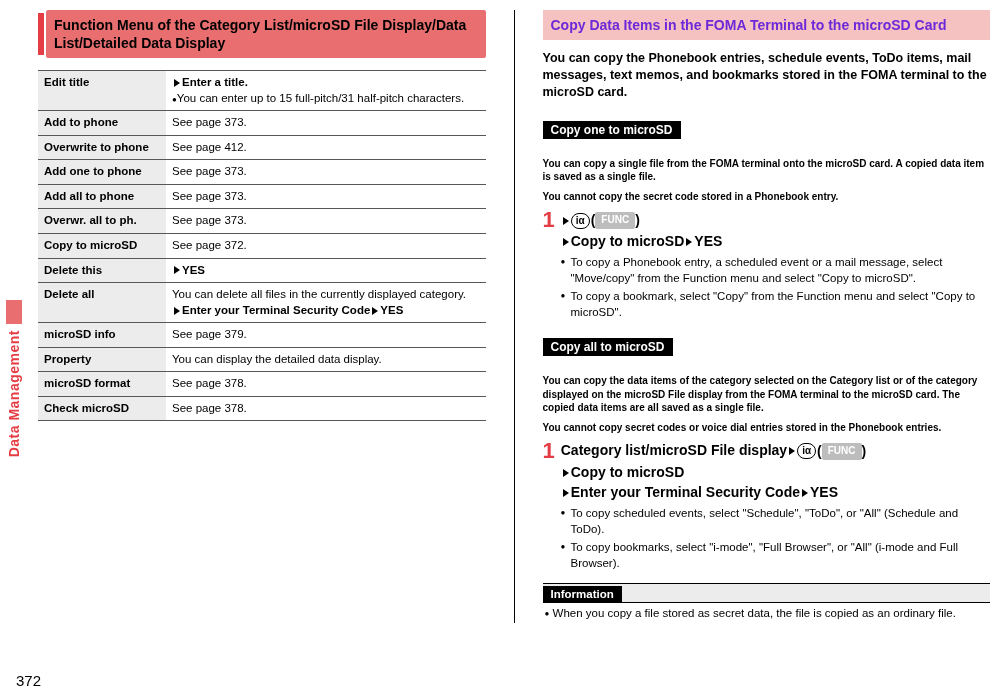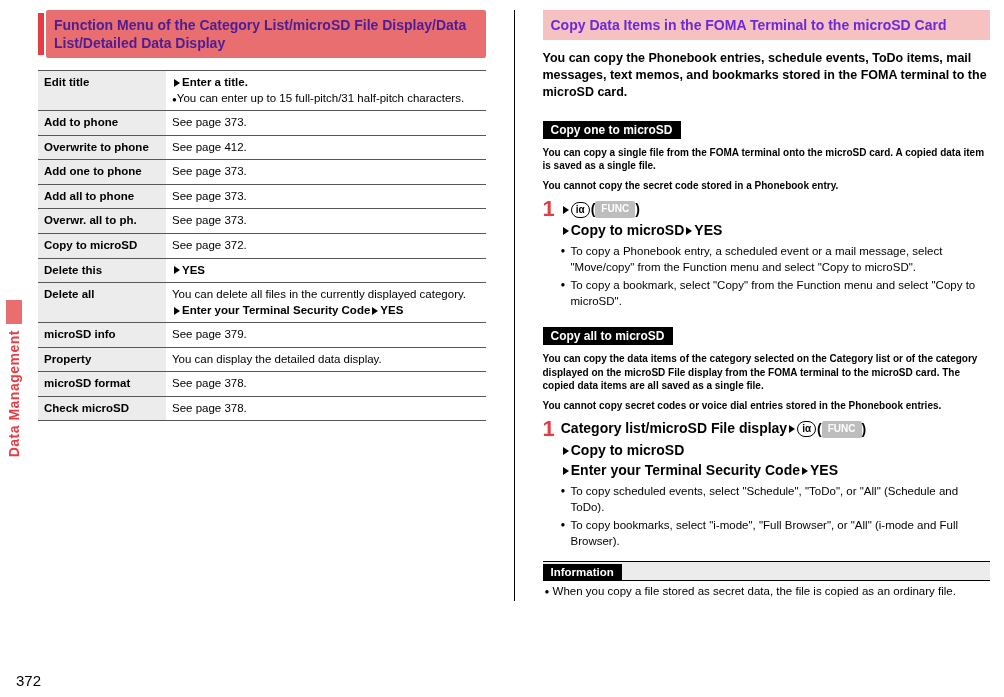--- a/index.html
+++ b/index.html
@@ -46,21 +46,21 @@
     writing-mode: vertical-rl;
     transform: rotate(180deg);
     color: #e43d44;
     font-weight: bold;
     font-size: 14px;
     letter-spacing: 0.5px;
   }
   .red-heading {
     position: relative;
     background: #e96e6f;
-    color: #4c1d95;
+    color: #000000;
     font-weight: bold;
     font-size: 14px;
     line-height: 1.3;
     padding: 6px 8px 6px 8px;
     margin-left: 8px;
     margin-bottom: 12px;
     border-radius: 2px;
   }
   .red-heading::before {
     content: "";
@@ -92,21 +92,21 @@
     line-height: 1.35;
     margin: 6px 0 6px 0;
   }
   .blackchip {
     display: inline-block;
     background: #000;
     color: #fff;
     font-weight: bold;
     font-size: 12px;
     padding: 2px 8px;
-    margin: 8px 0 1px 0;
+    margin: 8px 0 12px 0;
   }
   .info-bar {
     background: #ececec;
     border-top: 1px solid #000;
     border-bottom: 1px solid #000;
     padding: 0;
     margin-top: 12px;
   }
   .info-bar .title {
     display: inline-block;

